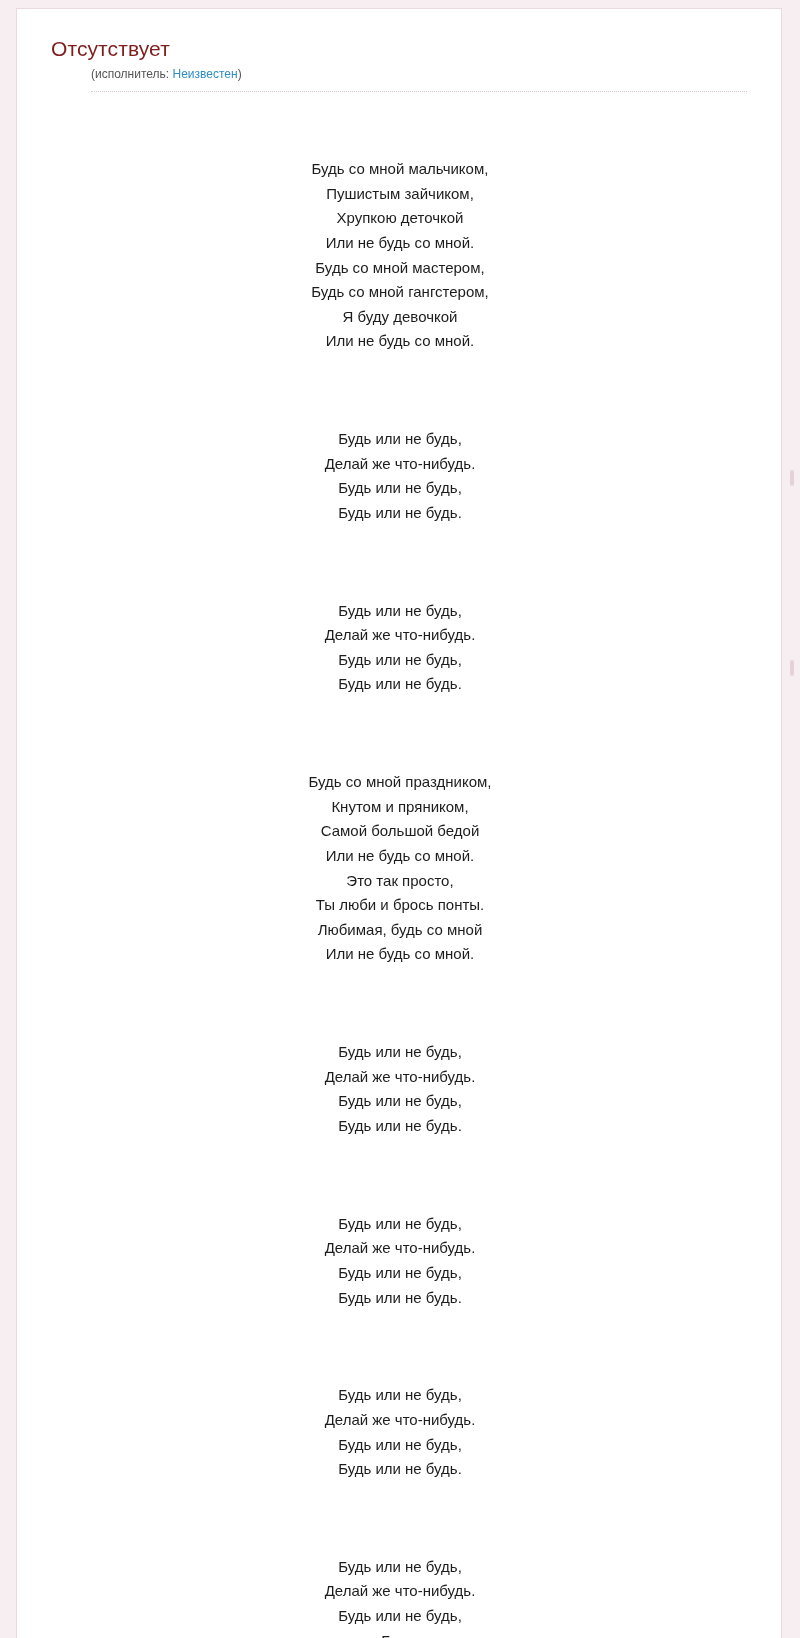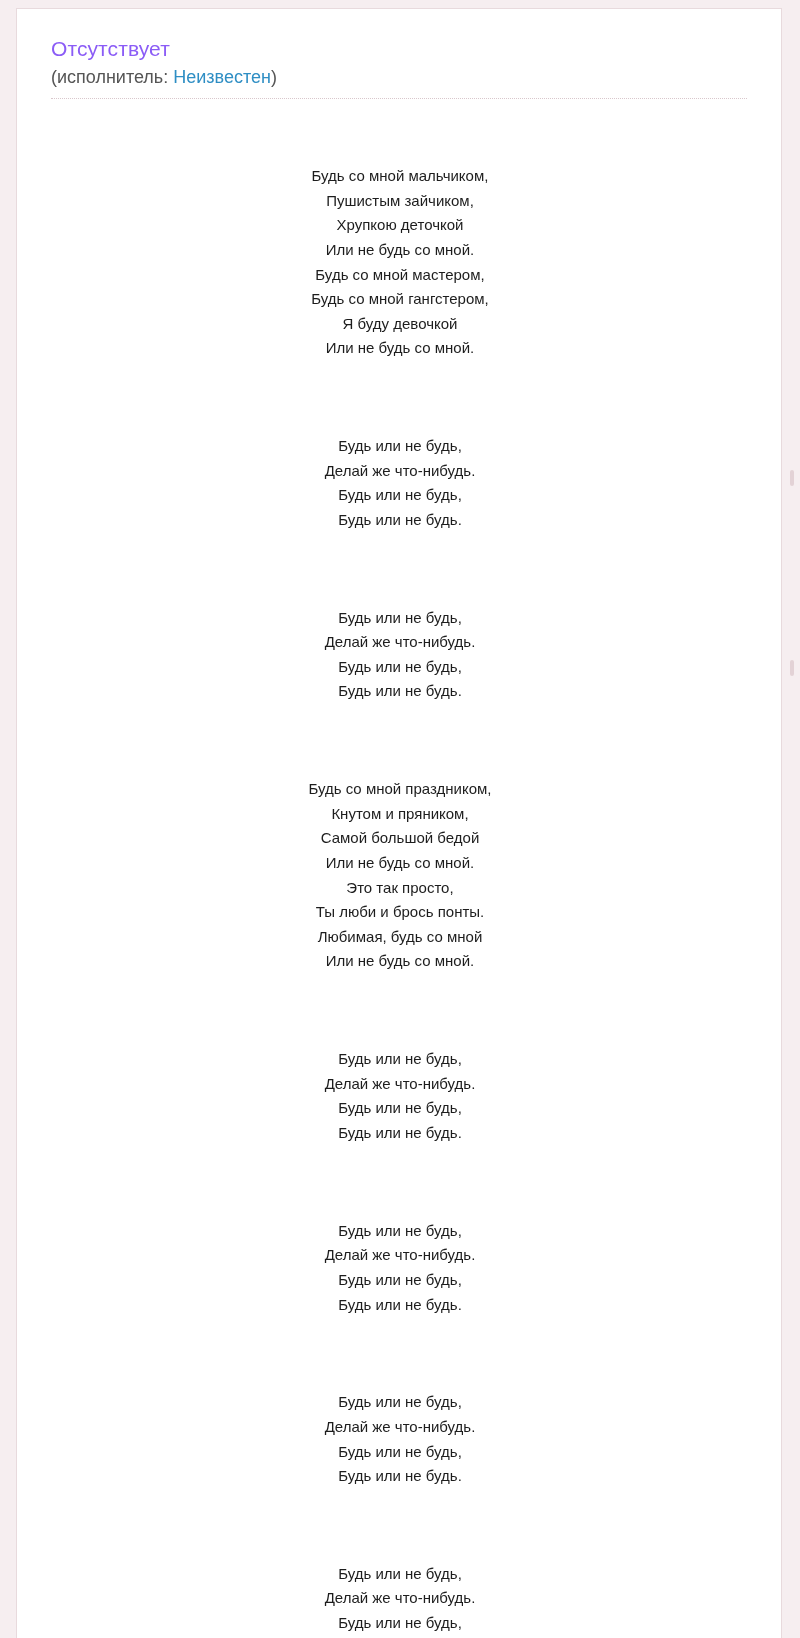--- a/index.html
+++ b/index.html
@@ -24,31 +24,32 @@
     position: relative;
     box-sizing: border-box;
     width: 100%;
     min-height: 1622px;
     background: #ffffff;
     border: 1px solid #e8dadd;
     padding: 28px 34px 10px 34px;
   }
   .song-title {
     font-size: 21px;
-    color: #8b5cf6;
+    color: #7f1d1d;
     font-weight: normal;
     margin: 0 0 6px 0;
     letter-spacing: 0.1px;
   }
   .artist-line {
-    font-size: 18px;
+    font-size: 12px;
     color: #555555;
     padding-bottom: 10px;
     border-bottom: 1px dotted #d9c7cc;
     margin-bottom: 16px;
+    margin-left: 40px;
   }
   .artist-line .paren { color: #555555; }
   .artist-label { color: #555555; }
   .artist-link {
     color: #2e8ec4;
     text-decoration: none;
   }
   .lyrics {
     font-size: 15px;
     line-height: 24.6px;

